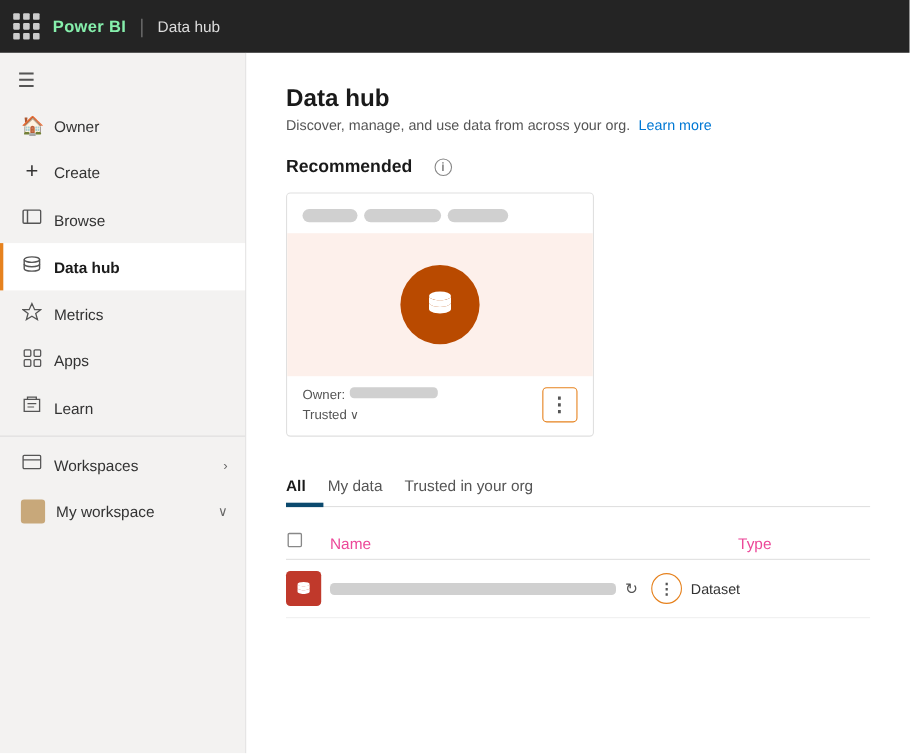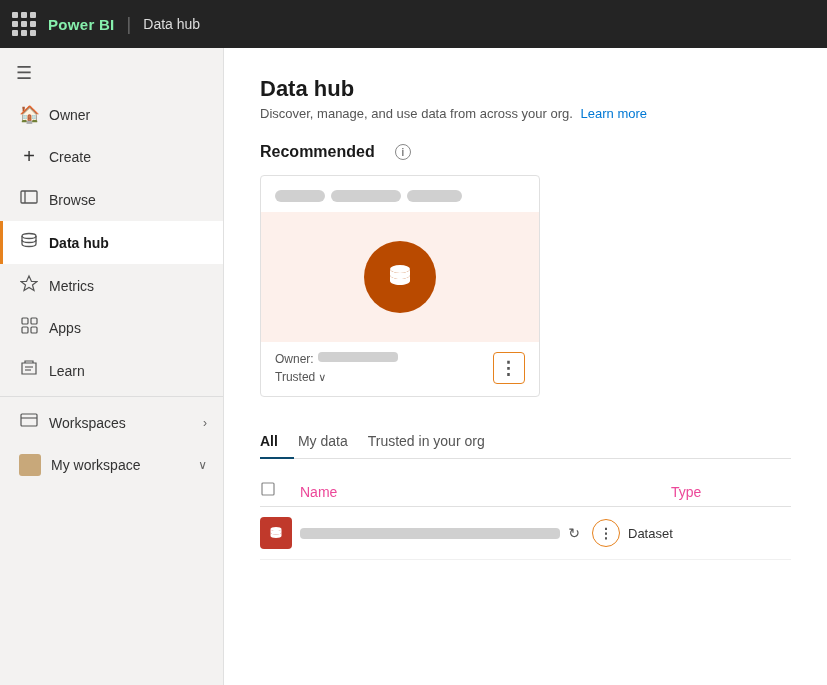--- a/index.html
+++ b/index.html
@@ -241,21 +241,21 @@
       padding: 8px 16px 8px 0;
       margin-right: 4px;
       cursor: pointer;
       font-size: 14px;
       color: #555;
       border-bottom: 2px solid transparent;
       margin-bottom: -1px;
     }
     .tab-item.active {
       color: #1a1a1a;
-      border-bottom: 2px solid #0c4a6e;
+      border-bottom: 4px solid #0c4a6e;
       font-weight: 600;
     }
 
     .table-header {
       display: flex;
       align-items: flex-end;
       padding: 6px 0;
       border-bottom: 1px solid #e0e0e0;
       font-size: 14px;
       color: #ec4899;

